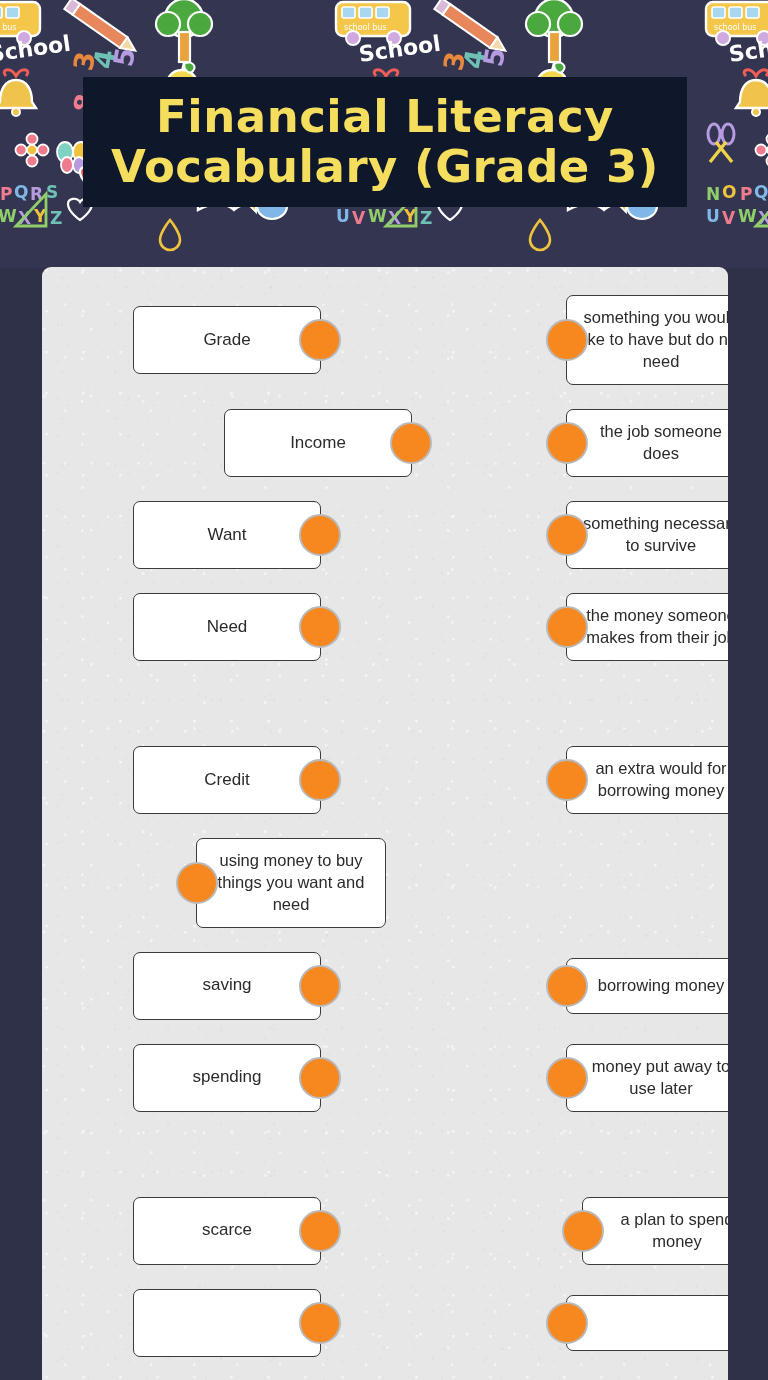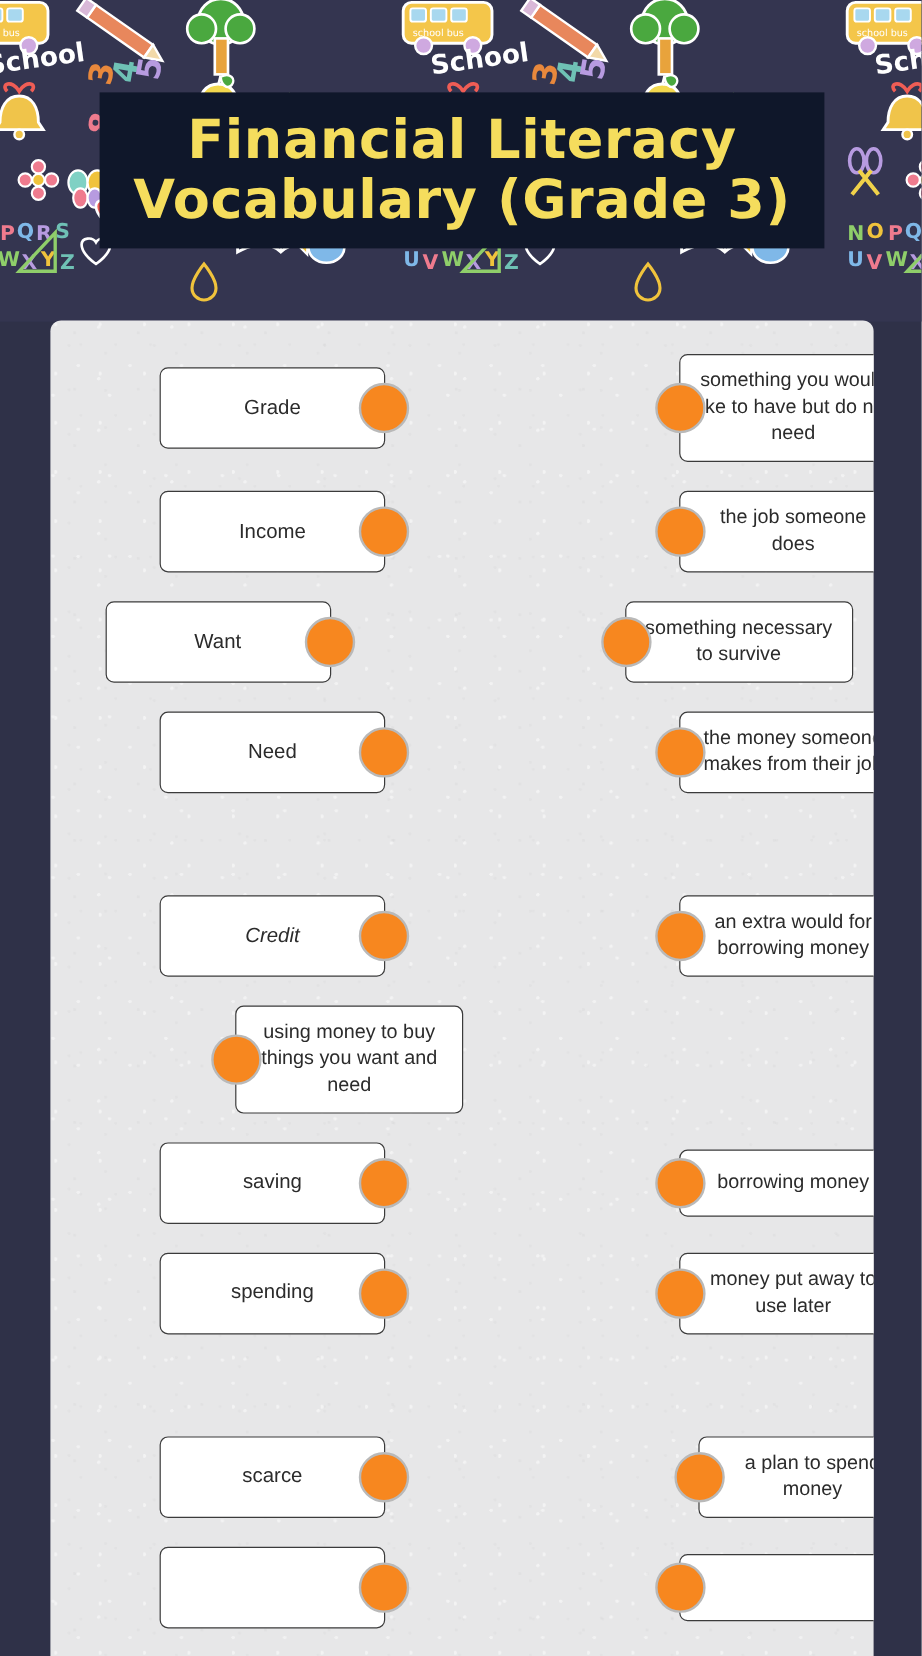--- a/index.html
+++ b/index.html
@@ -269,34 +269,34 @@
             </div>
           </div>
           <div class="col-right">
             <div class="card card-right">
               <span class="card-text">something you would like to have but do not need</span>
               <span class="dot dot-right"></span>
             </div>
           </div>
         </div>
         <div class="row" style="margin-top: 24px;">
-          <div class="col-left" style="padding-left: 91px;">
+          <div class="col-left" style="padding-left: 91px; justify-content: flex-end;">
             <div class="card card-left">
               <span class="card-text">Income</span>
               <span class="dot dot-left"></span>
             </div>
           </div>
           <div class="col-right">
             <div class="card card-right">
               <span class="card-text">the job someone does</span>
               <span class="dot dot-right"></span>
             </div>
           </div>
         </div>
-        <div class="row" style="margin-top: 24px; justify-content: center;">
+        <div class="row" style="margin-top: 24px;">
           <div class="col-left" style="padding-left: 91px;">
             <div class="card card-left">
               <span class="card-text">Want</span>
               <span class="dot dot-left"></span>
             </div>
           </div>
           <div class="col-right">
             <div class="card card-right">
               <span class="card-text">something necessary to survive</span>
               <span class="dot dot-right"></span>
@@ -313,21 +313,21 @@
           <div class="col-right">
             <div class="card card-right">
               <span class="card-text">the money someone makes from their job</span>
               <span class="dot dot-right"></span>
             </div>
           </div>
         </div>
       </div>
       <div class="group" style="margin-top: 85px;">
         <div class="row" style="margin-top: 0px;">
-          <div class="col-left" style="padding-left: 91px; font-style: italic;">
+          <div class="col-left" style="padding-left: 91px;">
             <div class="card card-left">
               <span class="card-text">Credit</span>
               <span class="dot dot-left"></span>
             </div>
           </div>
           <div class="col-right">
             <div class="card card-right">
               <span class="card-text">an extra would for borrowing money</span>
               <span class="dot dot-right"></span>
             </div>

